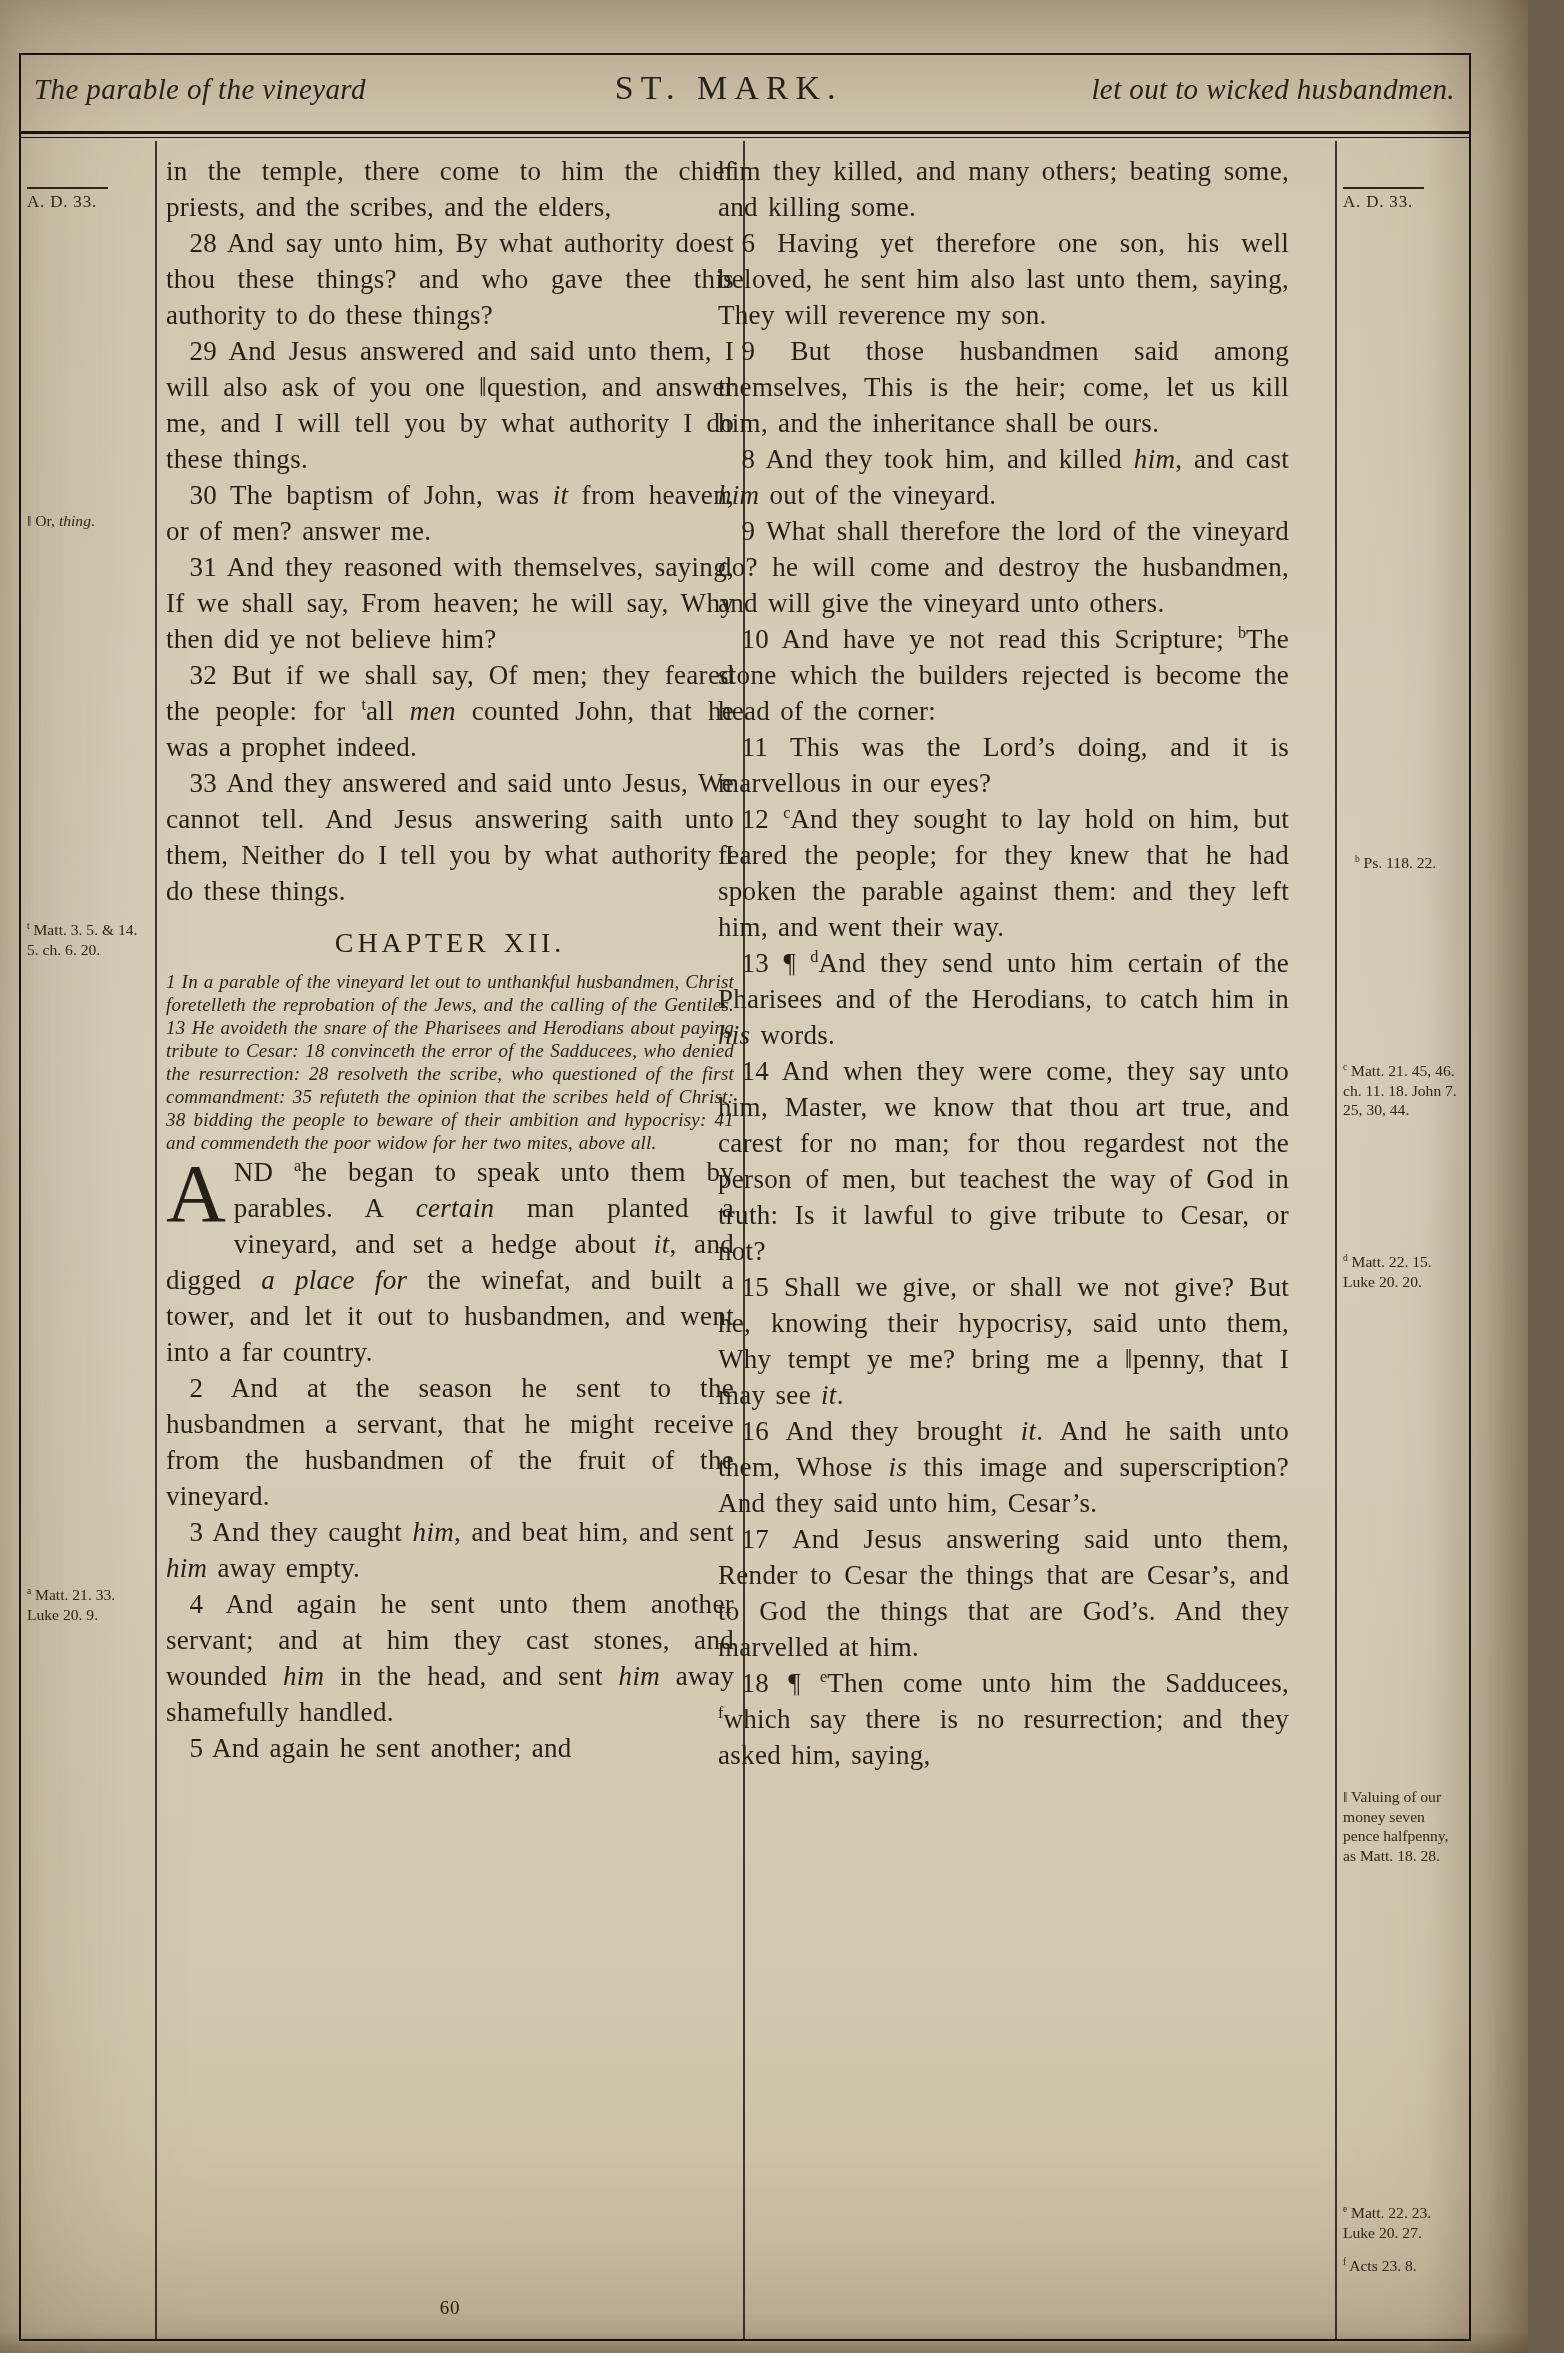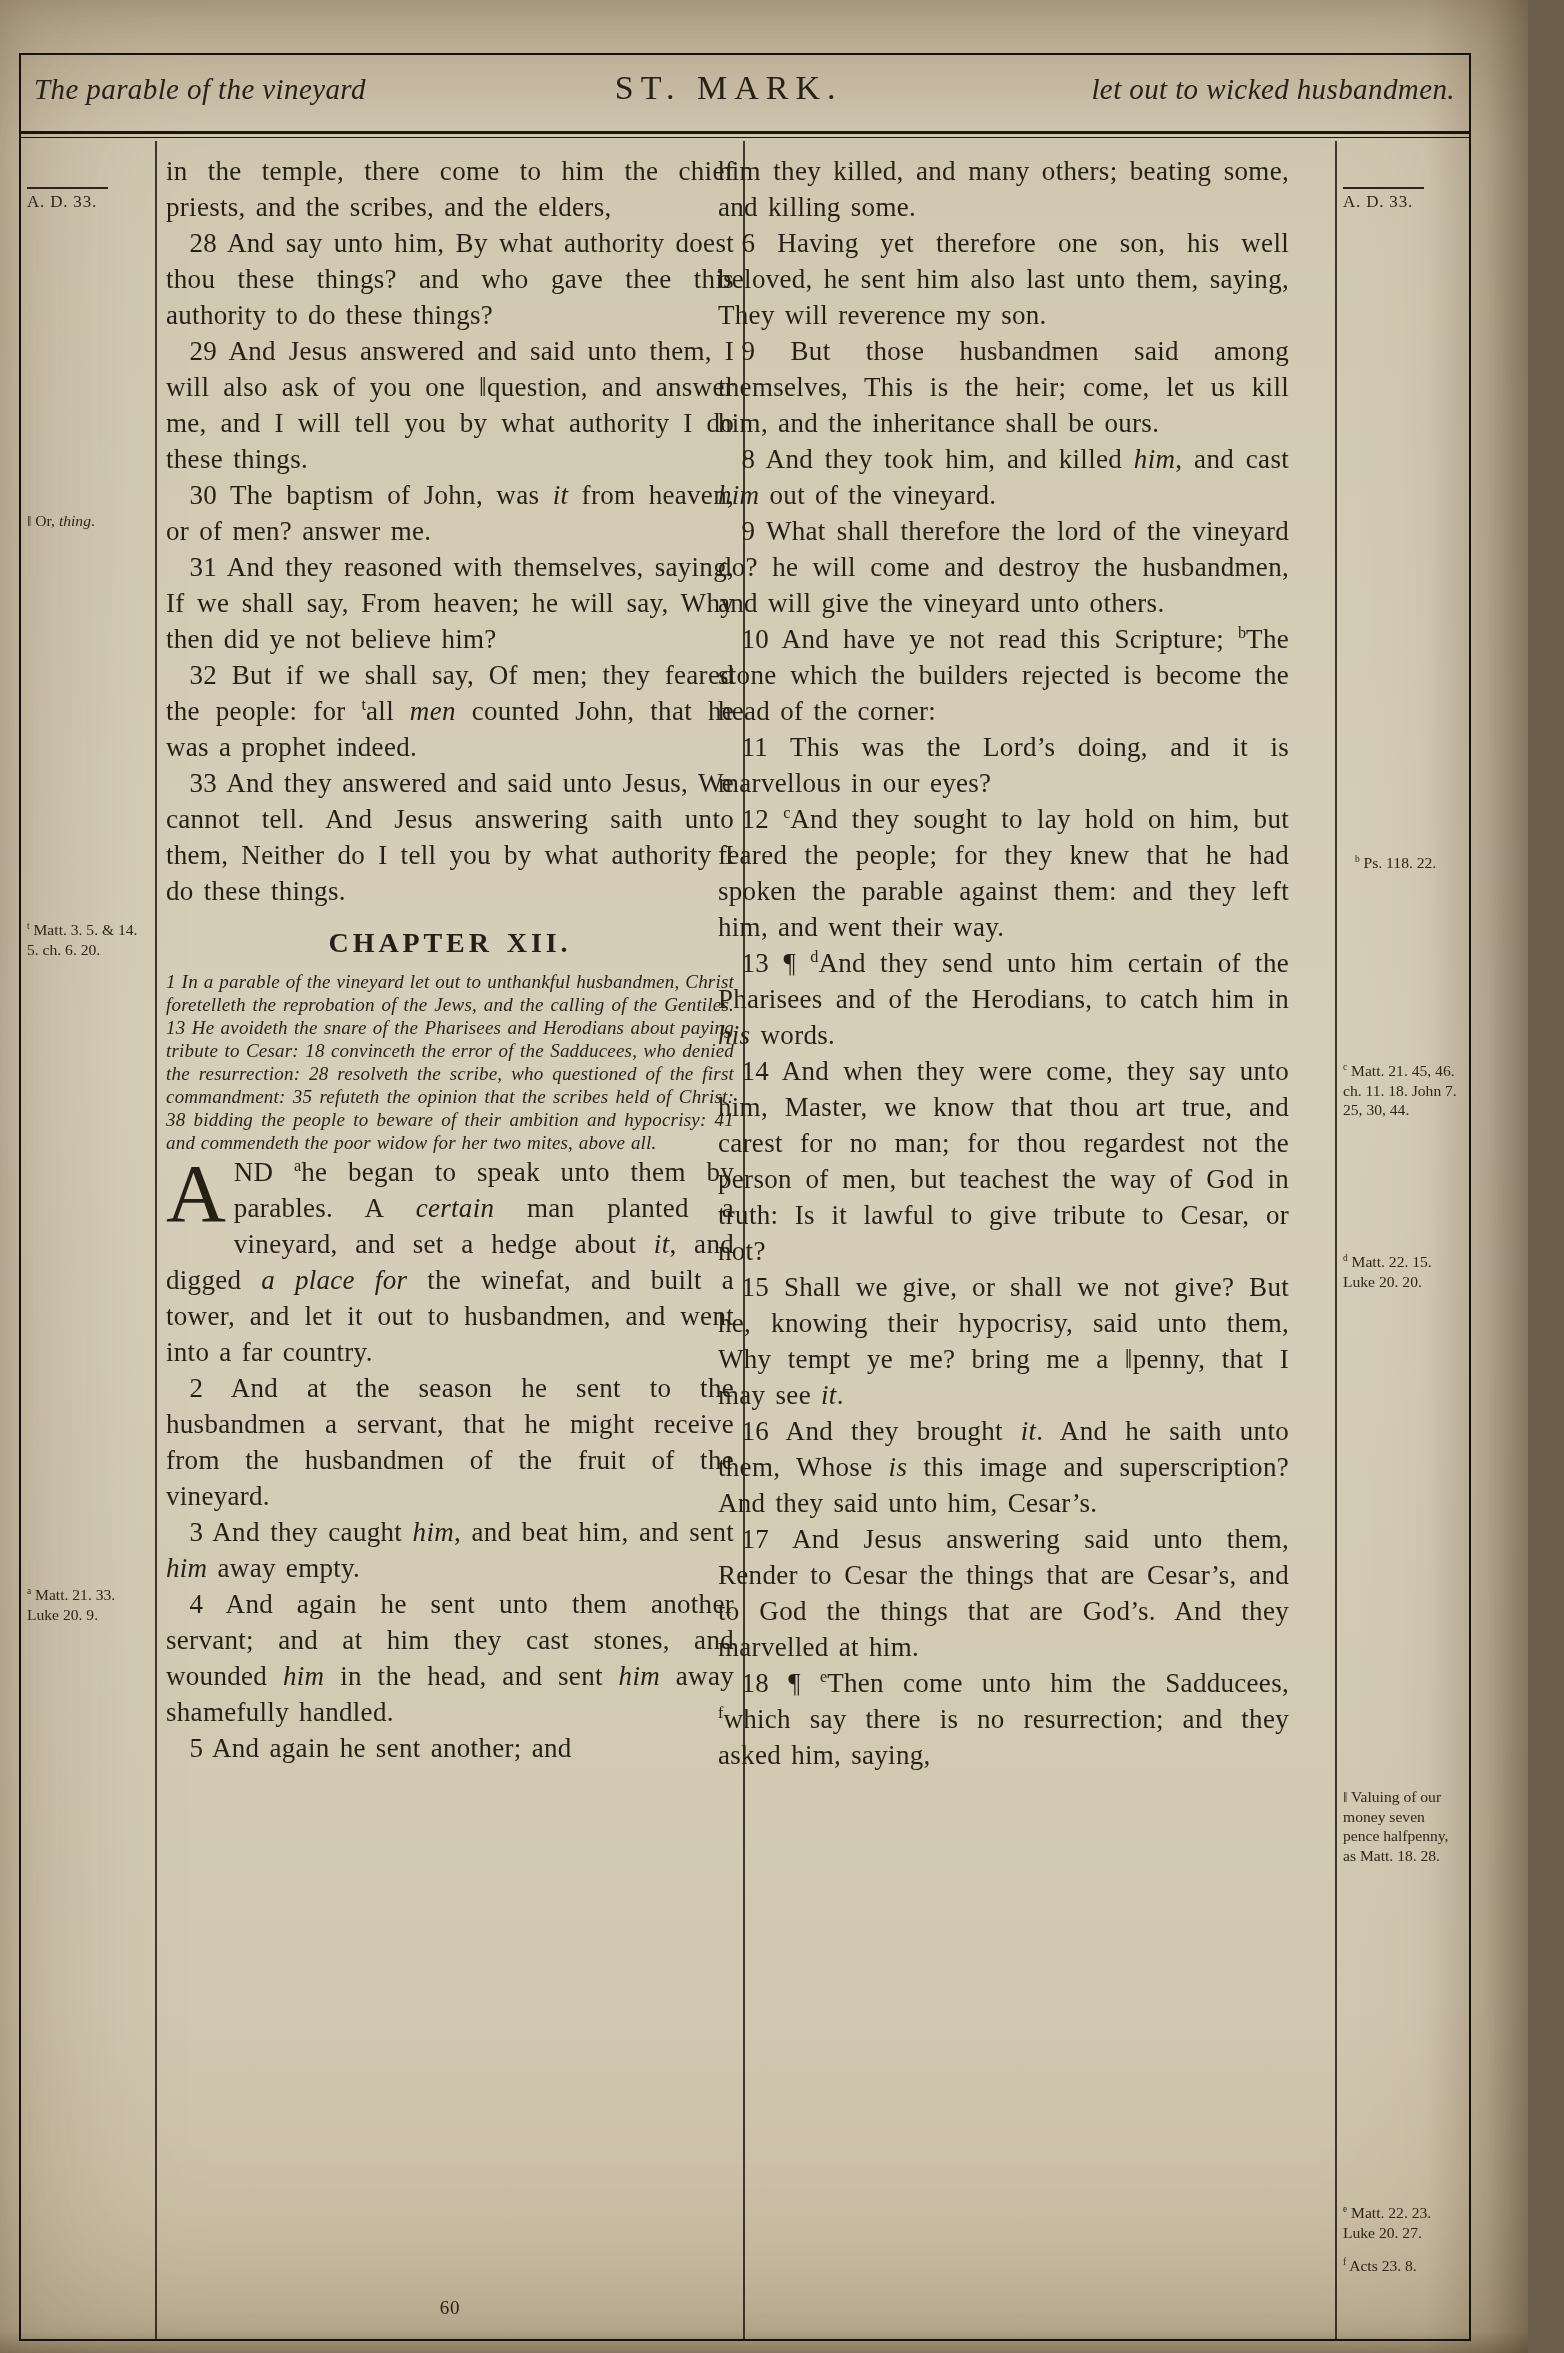--- a/index.html
+++ b/index.html
@@ -70,21 +70,21 @@
     letter-spacing:0.3px; word-spacing:3.1px;
     text-align:justify; hyphens:auto;
     color:#261f13;
   }
   .col-left  { left:166px; width:568px; }
   .col-right { left:718px; width:571px; }
   .textcol p { margin:0; text-indent:23.5px; }
   .textcol p.cont { text-indent:0; }
 
   .chapter-heading {
-    font-size:28px; font-weight:bold; letter-spacing:3.9px;
+    font-size:28px; font-weight:normal; letter-spacing:3.9px;
     text-align:center; text-indent:0; margin:15.6px 0 9.4px;
   }
   .summary {
     font-style:italic; font-size:19px; line-height:23px;
     letter-spacing:0.2px; word-spacing:0.8px;
     margin:0 0 12.5px; text-indent:0 !important;
   }
   .dropcap-para { text-indent:0 !important; }
   .dropcap {
     float:left; font-size:83px; line-height:66px;

